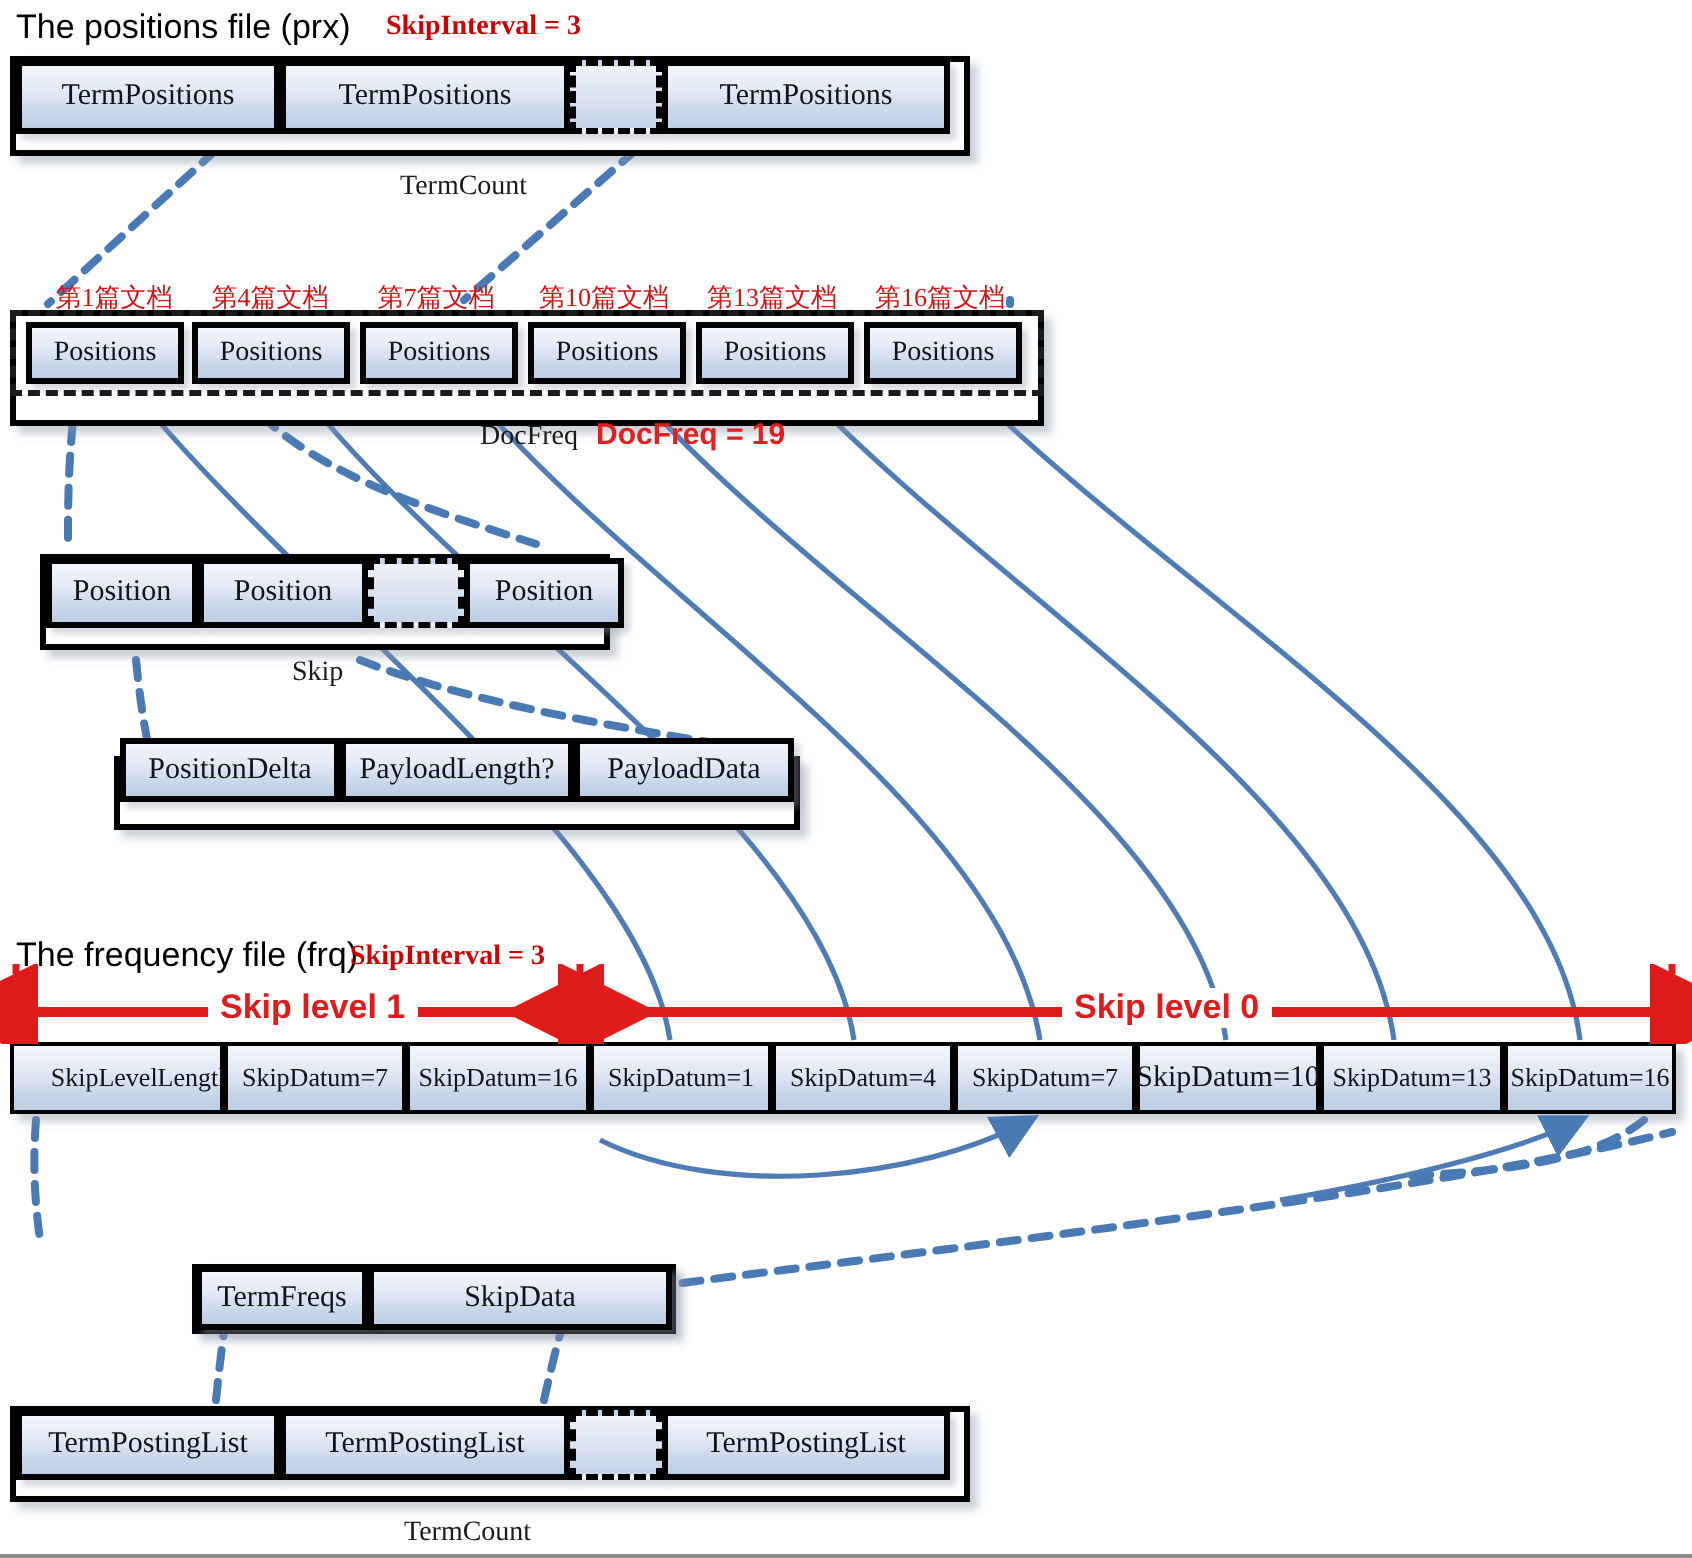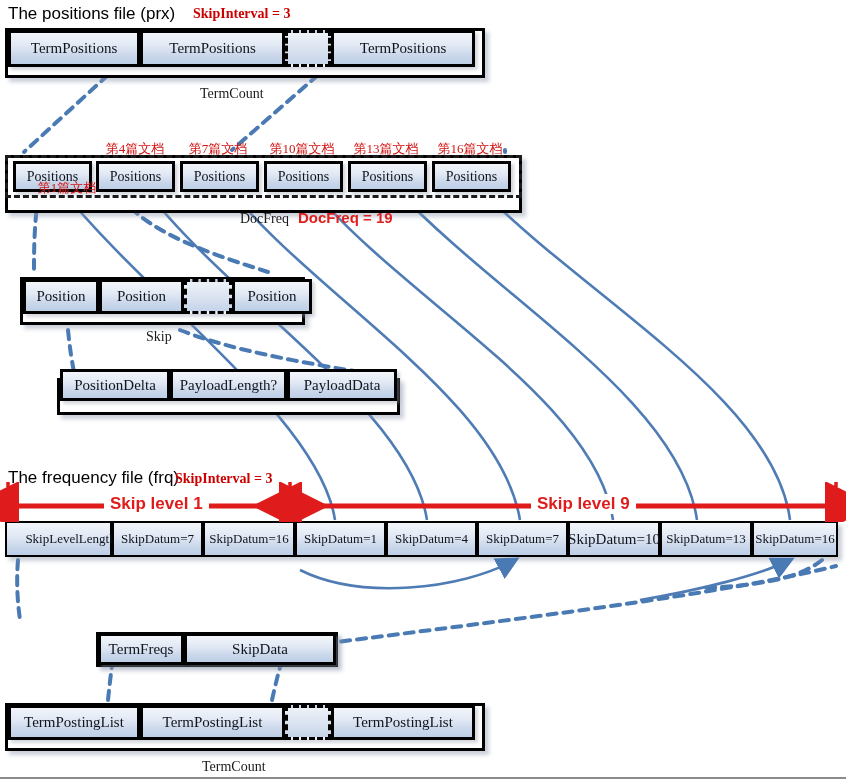--- a/index.html
+++ b/index.html
@@ -142,21 +142,21 @@
 
   <div class="rowbox" style="left:5px;top:28px;width:480px;height:50px;"></div>
   <div class="cellstrip" style="left:8px;top:30px;">
     <div class="cell" style="width:132px;height:37px;">TermPositions</div>
     <div class="cell" style="width:145px;height:37px;">TermPositions</div>
     <div class="cell gap" style="width:46px;height:37px;"></div>
     <div class="cell" style="width:144px;height:37px;">TermPositions</div>
   </div>
   <div class="cap" style="left:200px;top:86px;">TermCount</div>
 
-  <div class="cnlabel" style="left:22px;top:140px;width:90px;margin-top:39px;">第1篇文档</div>
+  <div class="cnlabel" style="left:12px;top:140px;width:90px;">第1篇文档</div>
   <div class="cnlabel" style="left:90px;top:140px;width:90px;">第4篇文档</div>
   <div class="cnlabel" style="left:173px;top:140px;width:90px;">第7篇文档</div>
   <div class="cnlabel" style="left:256px;top:140px;width:92px;">第10篇文档</div>
   <div class="cnlabel" style="left:340px;top:140px;width:92px;">第13篇文档</div>
   <div class="cnlabel" style="left:424px;top:140px;width:92px;">第16篇文档</div>
 
   <div class="rowbox" style="left:5px;top:155px;width:517px;height:58px;"></div>
   <div class="dashframe" style="left:5px;top:155px;width:517px;height:43px;"></div>
   <div class="cellstrip" style="left:13px;top:161px;">
     <div class="cell" style="width:79px;height:31px;font-size:14px;">Positions</div>
@@ -202,21 +202,21 @@
       <line x1="8" y1="0" x2="8" y2="78"></line>
       <line x1="290" y1="0" x2="290" y2="78"></line>
       <line x1="836" y1="0" x2="836" y2="78"></line>
     </g>
 
     <line x1="14" y1="24" x2="284" y2="24" stroke="#e01b1b" stroke-width="5" marker-start="url(#rl)" marker-end="url(#rr)"></line>
 
     <line x1="297" y1="24" x2="830" y2="24" stroke="#e01b1b" stroke-width="5" marker-start="url(#rl)" marker-end="url(#rr)"></line>
   </svg>
   <div class="skiplabel" style="left:92px;top:494px;">Skip level 1</div>
-  <div class="skiplabel" style="left:519px;top:494px;">Skip level 9</div>
+  <div class="skiplabel" style="left:519px;top:494px;">Skip level 0</div>
 
   <div class="rowbox" style="left:5px;top:521px;width:833px;height:36px;border-width:2px;"></div>
   <div class="cellstrip" style="left:5px;top:521px;">
     <div class="cell plain" style="width:107px;height:36px;border-width:2px;font-size:13px;padding-left:24px;">SkipLevelLength</div>
     <div class="cell plain" style="width:91px;height:36px;border-width:2px;font-size:13px;">SkipDatum=7</div>
     <div class="cell plain" style="width:92px;height:36px;border-width:2px;font-size:13px;">SkipDatum=16</div>
     <div class="cell plain" style="width:91px;height:36px;border-width:2px;font-size:13px;">SkipDatum=1</div>
     <div class="cell plain" style="width:91px;height:36px;border-width:2px;font-size:13px;">SkipDatum=4</div>
     <div class="cell plain" style="width:91px;height:36px;border-width:2px;font-size:13px;">SkipDatum=7</div>
     <div class="cell plain" style="width:92px;height:36px;border-width:2px;font-size:15px;">SkipDatum=10</div>

